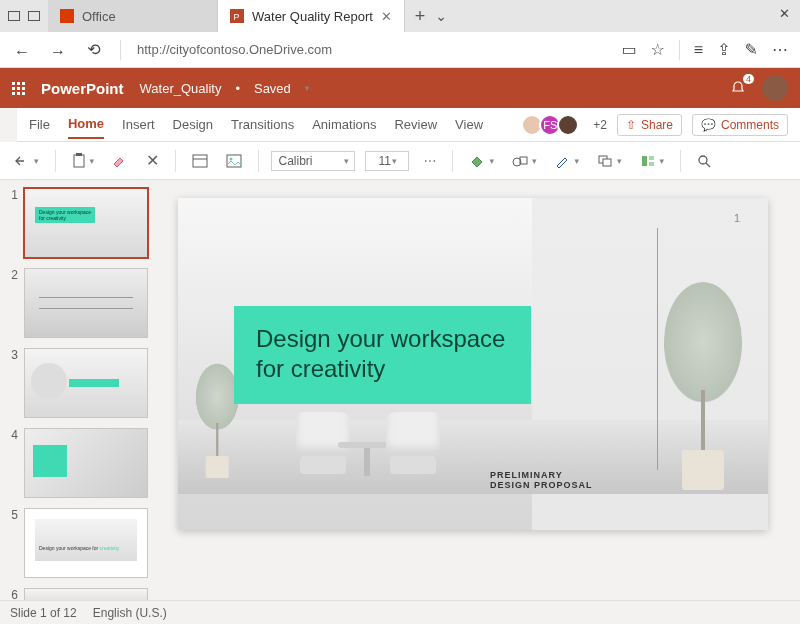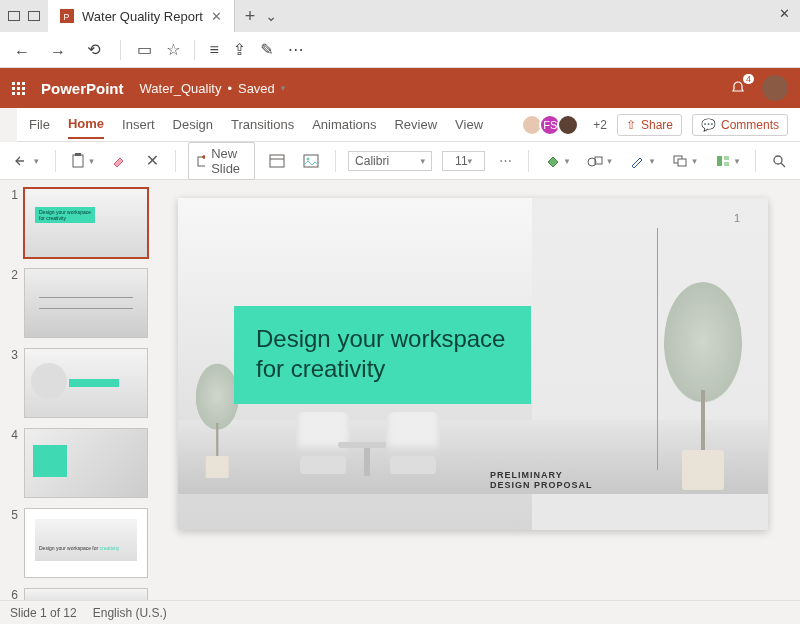--- a/index.html
+++ b/index.html
@@ -21,21 +21,21 @@
 .nav-btn { width: 20px; text-align: center; color: #444; font-size: 16px; }
 .addr-sep { width:1px; height:20px; background:#ddd; }
 .url { flex: 1; color: #666; font-size: 13px; }
 .addr-right { display:flex; gap:14px; align-items:center; color:#444; }
 .addr-right .icon { font-size:16px; }
 
 .title-bar { height: 40px; background: #b7472a; color: #fff; display:flex; align-items:center; padding: 0 12px; gap: 16px; }
 .waffle { display:grid; grid-template-columns:repeat(3,3px); grid-template-rows:repeat(3,3px); gap:2px; }
 .waffle span { background:#fff; width:3px; height:3px; }
 .app-name { font-weight:600; font-size:15px; }
-.doc-name { font-size:13px; opacity:.95; display:flex; align-items:center; gap:6px; }
+.doc-name { font-size:13px; opacity:.95; display:flex; align-items:center; gap:14px; }
 .title-bar .right { margin-left:auto; display:flex; align-items:center; gap:16px; }
 .bell { position:relative; }
 .bell .badge { position:absolute; top:-6px; right:-8px; background:#fff; color:#b7472a; font-size:9px; border-radius:8px; padding:0 3px; }
 .avatar-top { width:26px; height:26px; border-radius:50%; background:#8a5a44; }
 
 .tabs-row { height: 34px; background:#fff; display:flex; align-items:center; padding:0 12px; gap:18px; border-bottom:1px solid #e1dfdd; font-size:13px; color:#605e5c;margin-left:17px; }
 .rtab { padding: 6px 0; }
 .rtab.active { color:#b7472a; border-bottom:2px solid #b7472a; font-weight:600; }
 .tabs-row .right { margin-left:auto; display:flex; align-items:center; gap:10px; }
 .presence { display:flex; }
@@ -101,40 +101,47 @@
 </style>
 </head>
 <body>
 
 <div class="browser-chrome">
   <div class="tab-strip">
     <div class="syswin">
       <div class="sysicon"></div>
       <div class="sysicon" style="border-style:double"></div>
     </div>
+    <div class="tab inactive">
+      <svg class="favicon" viewBox="0 0 16 16">
+          <rect width="16" height="16" fill="#d83b01"></rect>
+        </svg>
+      <span>Office</span>
+    </div>
     <div class="tab active">
       <svg class="favicon" viewBox="0 0 16 16">
           <rect width="16" height="16" fill="#b7472a"></rect>
           <text x="4" y="12" font-size="10" fill="#fff">P</text>
         </svg>
       <span>Water Quality Report</span>
       <span class="closex">✕</span>
     </div>
     <div class="newtab">
       <span style="font-size:18px;">+</span>
       <span style="font-size:14px;">⌄</span>
     </div>
     <span class="winclose">✕</span>
   </div>
 
   <div class="addr-bar">
     <span class="nav-btn">←</span>
     <span class="nav-btn">→</span>
     <span class="nav-btn">⟲</span>
     <div class="addr-sep"></div>
+    <span class="url">http://cityofcontoso.OneDrive.com</span>
     <div class="addr-right">
       <span class="icon">▭</span>
       <span class="icon">☆</span>
       <div class="addr-sep"></div>
       <span class="icon">≡</span>
       <span class="icon">⇪</span>
       <span class="icon">✎</span>
       <span class="icon">⋯</span>
     </div>
   </div>
@@ -212,27 +219,20 @@
       </svg>
       <span class="chev">▾</span>
     </div>
   <div class="tbtn">
       <svg width="16" height="14">
         <path d="M2 10l6-6 3 3-6 6z" fill="#f7a8b8" stroke="#c9647a"></path>
       </svg>
     </div>
   <div class="tbtn" style="font-size:16px;color:#605e5c;">✕</div>
   <div class="tsep"></div>
-  <div class="newslide-btn">
-    <svg width="14" height="14">
-        <rect x="1" y="3" width="12" height="9" fill="none" stroke="#605e5c"></rect>
-        <path d="M7 1v4M5 3h4" stroke="#b7472a" stroke-width="1.4"></path>
-      </svg>
-    <span>New Slide</span>
-  </div>
   <div class="tbtn">
       <svg width="16" height="14">
         <rect x="1" y="1" width="14" height="12" fill="none" stroke="#605e5c"></rect>
         <line x1="1" y1="5" x2="15" y2="5" stroke="#605e5c"></line>
       </svg>
     </div>
   <div class="tbtn">
       <svg width="16" height="14">
         <rect x="1" y="1" width="14" height="12" fill="none" stroke="#605e5c"></rect>
         <circle cx="5" cy="5" r="1.5" fill="#70c8b8"></circle>

